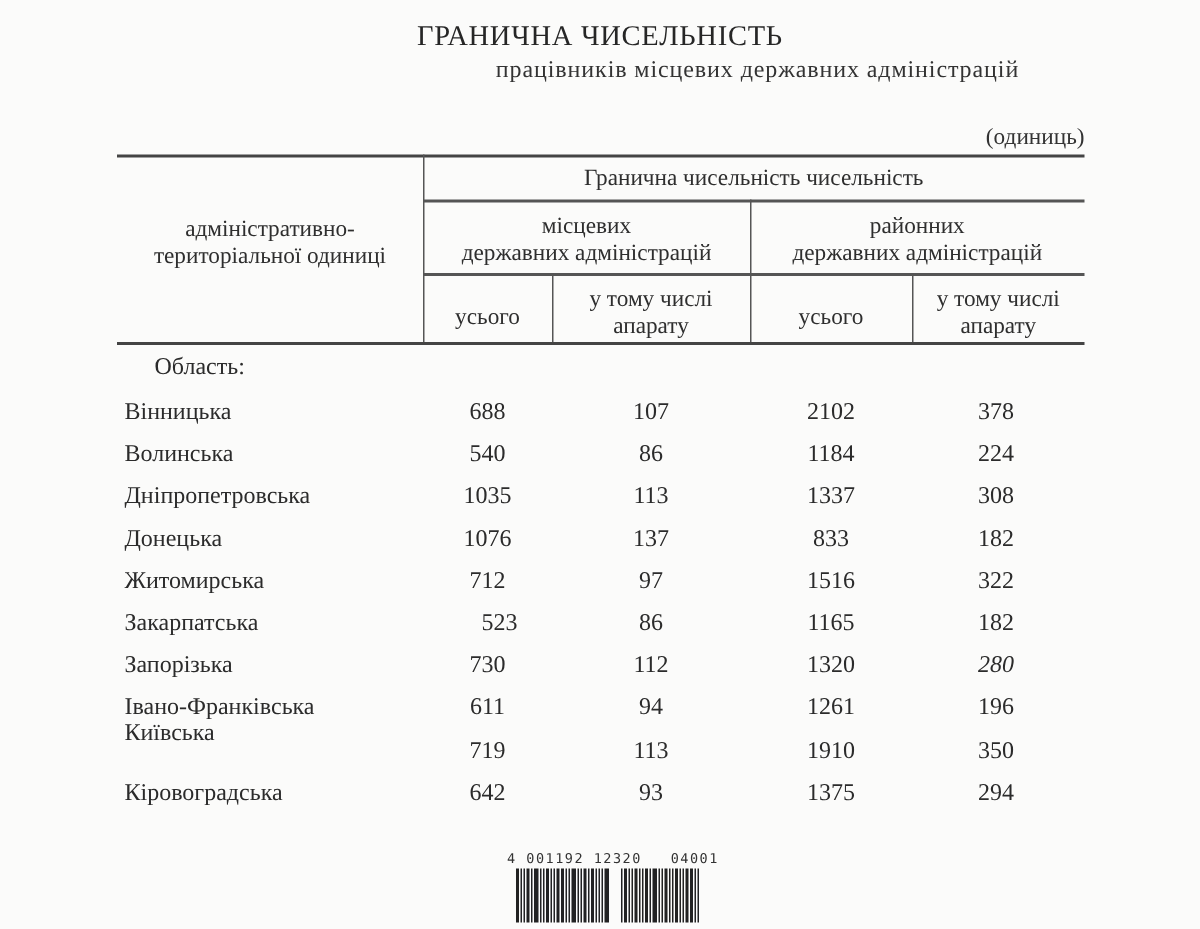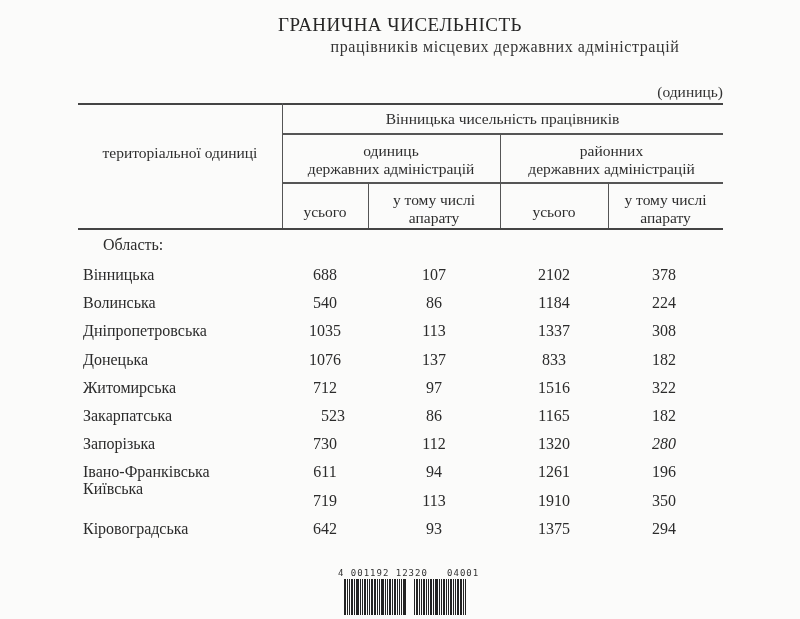--- a/index.html
+++ b/index.html
@@ -46,27 +46,28 @@
 <div class="abs hline thick" style="left:78px; top:103px; width:645px;"></div>
 <div class="abs vline" style="left:282px; top:103px; height:126px;"></div>
 <div class="abs hline" style="left:282px; top:133px; width:441px;"></div>
 <div class="abs vline" style="left:500px; top:133px; height:96px;"></div>
 <div class="abs hline" style="left:282px; top:182px; width:441px;"></div>
 <div class="abs vline" style="left:368px; top:182px; height:47px;"></div>
 <div class="abs vline" style="left:608px; top:182px; height:47px;"></div>
 <div class="abs hline thick" style="left:78px; top:228px; width:645px;"></div>
 
 <div class="abs hdr" style="left:78px; width:204px; top:144px;">
+  <div>адміністративно-</div>
   <div>територіальної одиниці</div>
 </div>
 
-<div class="abs hdr" style="left:282px; width:441px; top:110px;">Вінницька чисельність працівників</div>
+<div class="abs hdr" style="left:282px; width:441px; top:110px;">Гранична чисельність чисельність</div>
 
 <div class="abs hdr" style="left:282px; width:218px; top:142px;">
-  <div>одиниць</div>
+  <div>місцевих</div>
   <div>державних адміністрацій</div>
 </div>
 <div class="abs hdr" style="left:500px; width:223px; top:142px;">
   <div>районних</div>
   <div>державних адміністрацій</div>
 </div>
 
 <div class="abs hdr" style="left:282px; width:86px; top:203px;">усього</div>
 <div class="abs hdr" style="left:368px; width:132px; top:191px;">
   <div>у тому числі</div>

